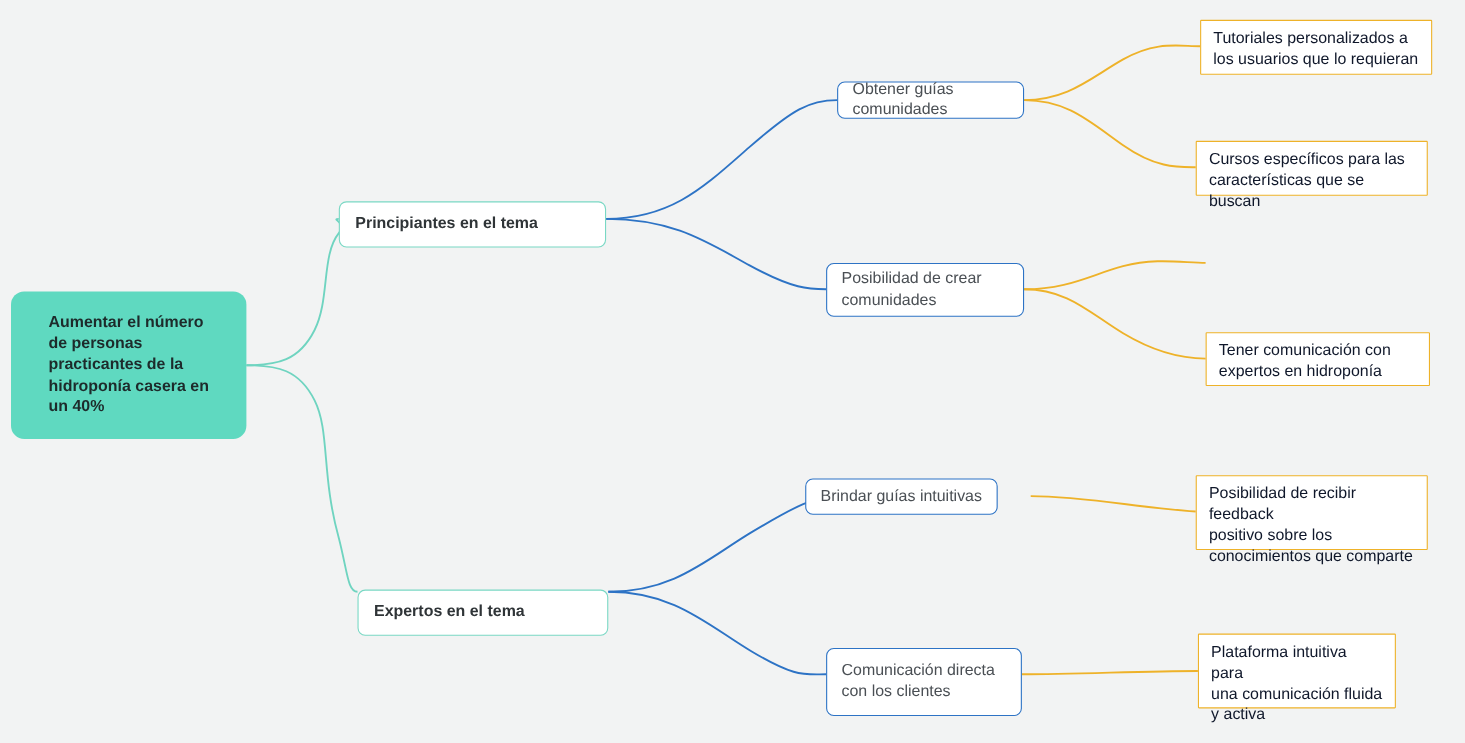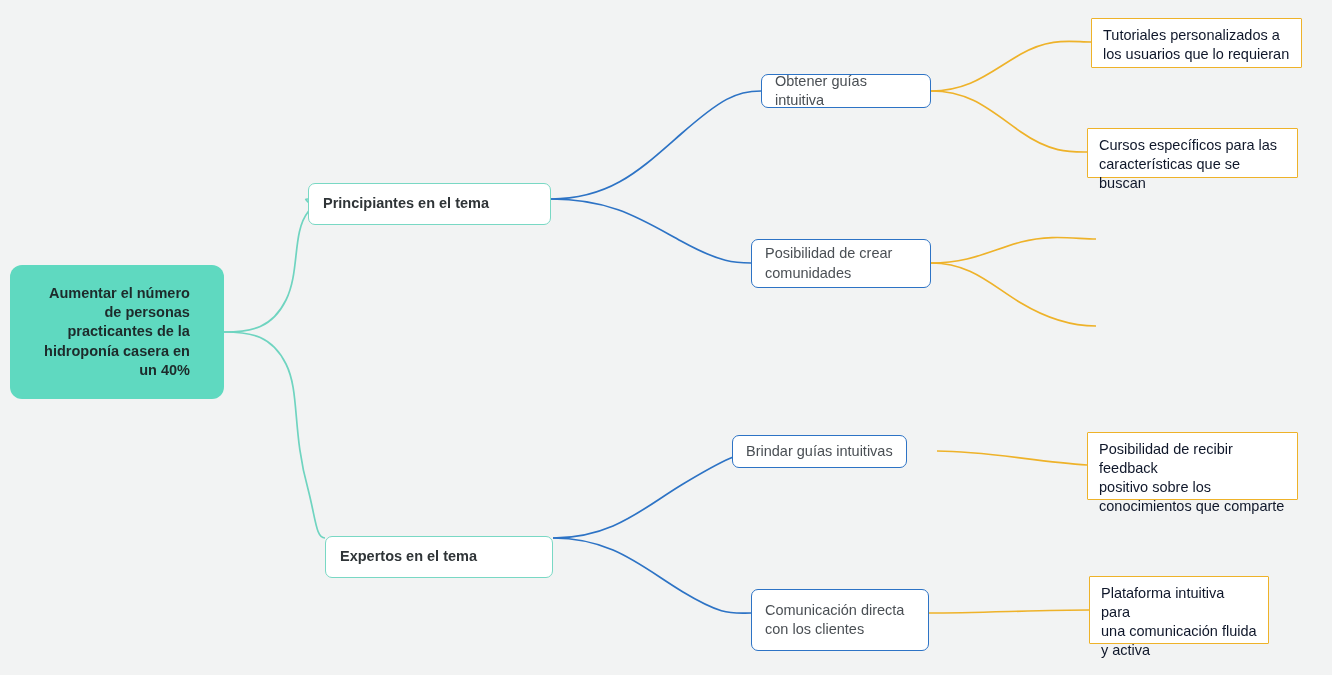--- a/index.html
+++ b/index.html
@@ -33,21 +33,21 @@
     line-height: 1.32;
   }
   
   .node-root {
     background: #5fd9c0;
     border-radius: 12px;
     color: #1d2b2b;
     font-weight: bold;
     font-size: 14.5px;
     justify-content: center;
-    text-align: right;
+    text-align: left;
     padding: 8px 14px;
   }
   
   .node-branch {
     background: #ffffff;
     border: 1.6px solid #79d8c4;
     border-radius: 7px;
     color: #2f3437;
     font-weight: bold;
     font-size: 14.5px;
@@ -110,39 +110,43 @@
 practicantes de la
 hidroponía casera en
 un 40%</span>
   </div>
 
   <div class="node node-branch" style="left:308px; top:183px; width:243px; height:33px;">
     <span class="node-text">Principiantes en el tema</span>
   </div>
 
   <div class="node node-sub" style="left:761px; top:74px; width:170px; height:34px;">
-    <span class="node-text">Obtener guías intuitiva</span>
+    <span class="node-text">Obtener guías comunidades</span>
   </div>
 
   <div class="node node-leaf" style="left:1091px; top:18px; width:211px; height:50px;">
     <span class="node-text">Tutoriales personalizados a
 los usuarios que lo requieran</span>
   </div>
 
   <div class="node node-leaf" style="left:1087px; top:128px; width:211px; height:50px;">
     <span class="node-text">Cursos específicos para las
 características que se buscan</span>
   </div>
 
   <div class="node node-sub" style="left:751px; top:239px; width:180px; height:49px;">
     <span class="node-text">Posibilidad de crear
 comunidades</span>
   </div>
 
 
+  <div class="node node-leaf" style="left:1096px; top:302px; width:204px; height:49px;">
+    <span class="node-text">Tener comunicación con
+expertos en hidroponía</span>
+  </div>
 
   <div class="node node-branch" style="left:325px; top:536px; width:228px; height:33px;">
     <span class="node-text">Expertos en el tema</span>
   </div>
 
   <div class="node node-sub" style="left:732px; top:435px; width:175px; height:33px;">
     <span class="node-text">Brindar guías intuitivas</span>
   </div>
 
   <div class="node node-leaf" style="left:1087px; top:432px; width:211px; height:68px;">

